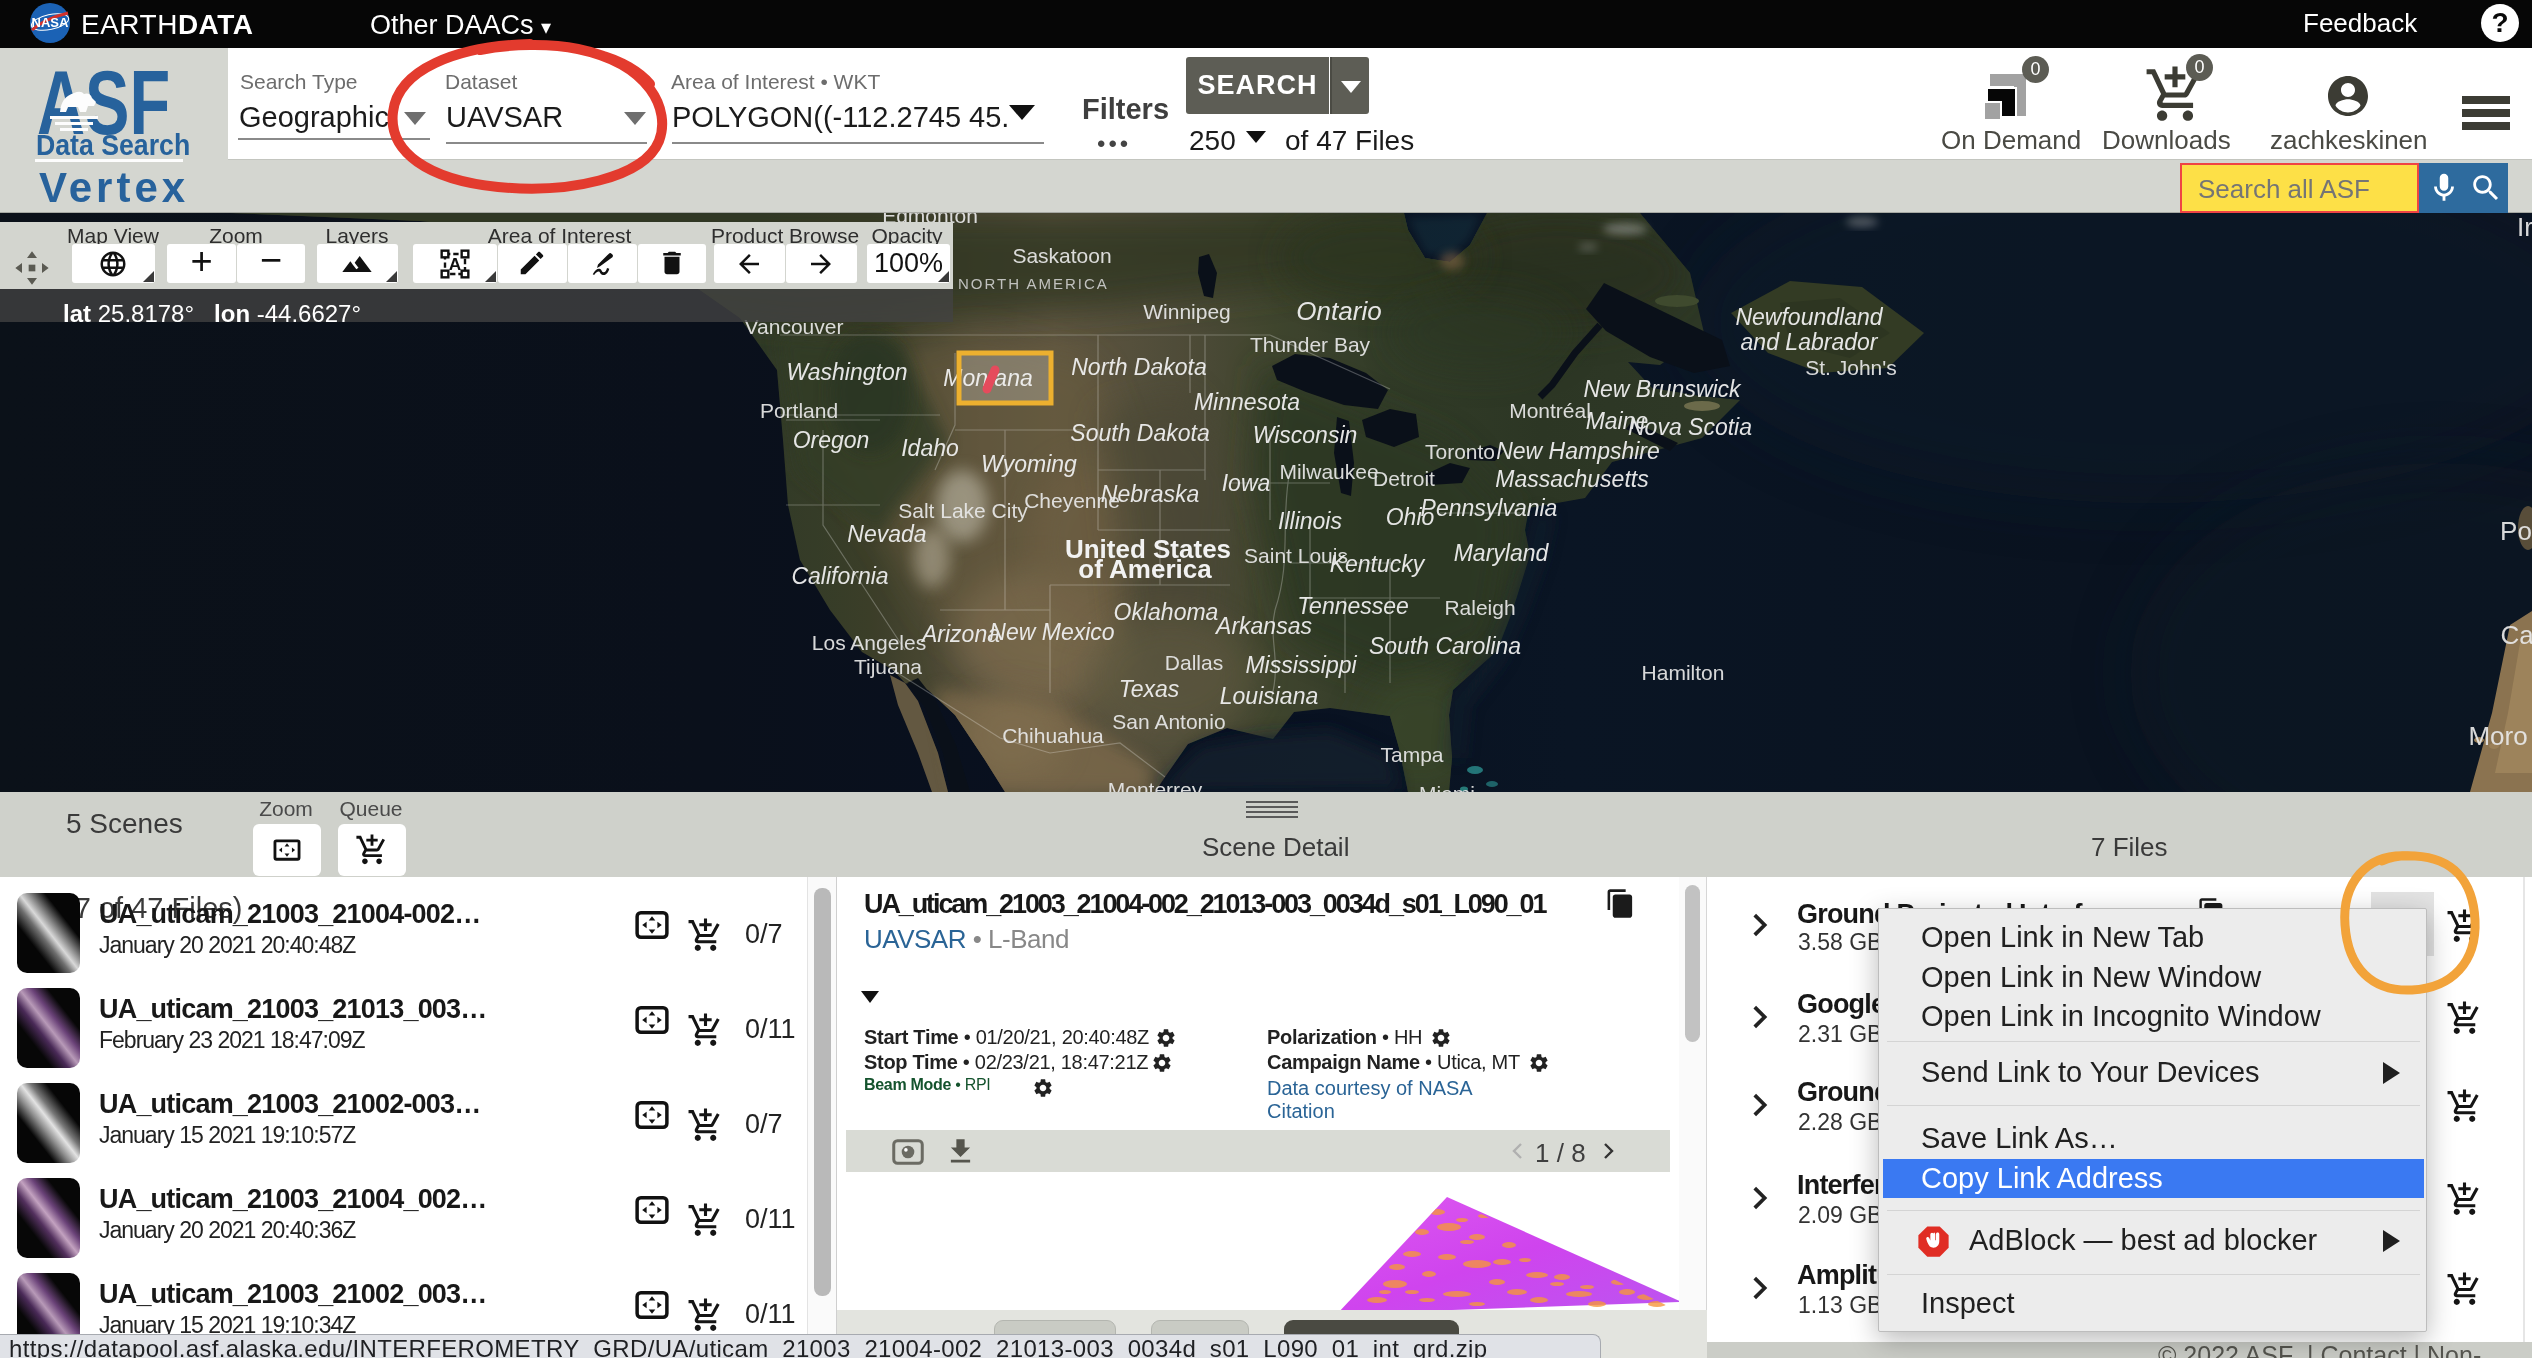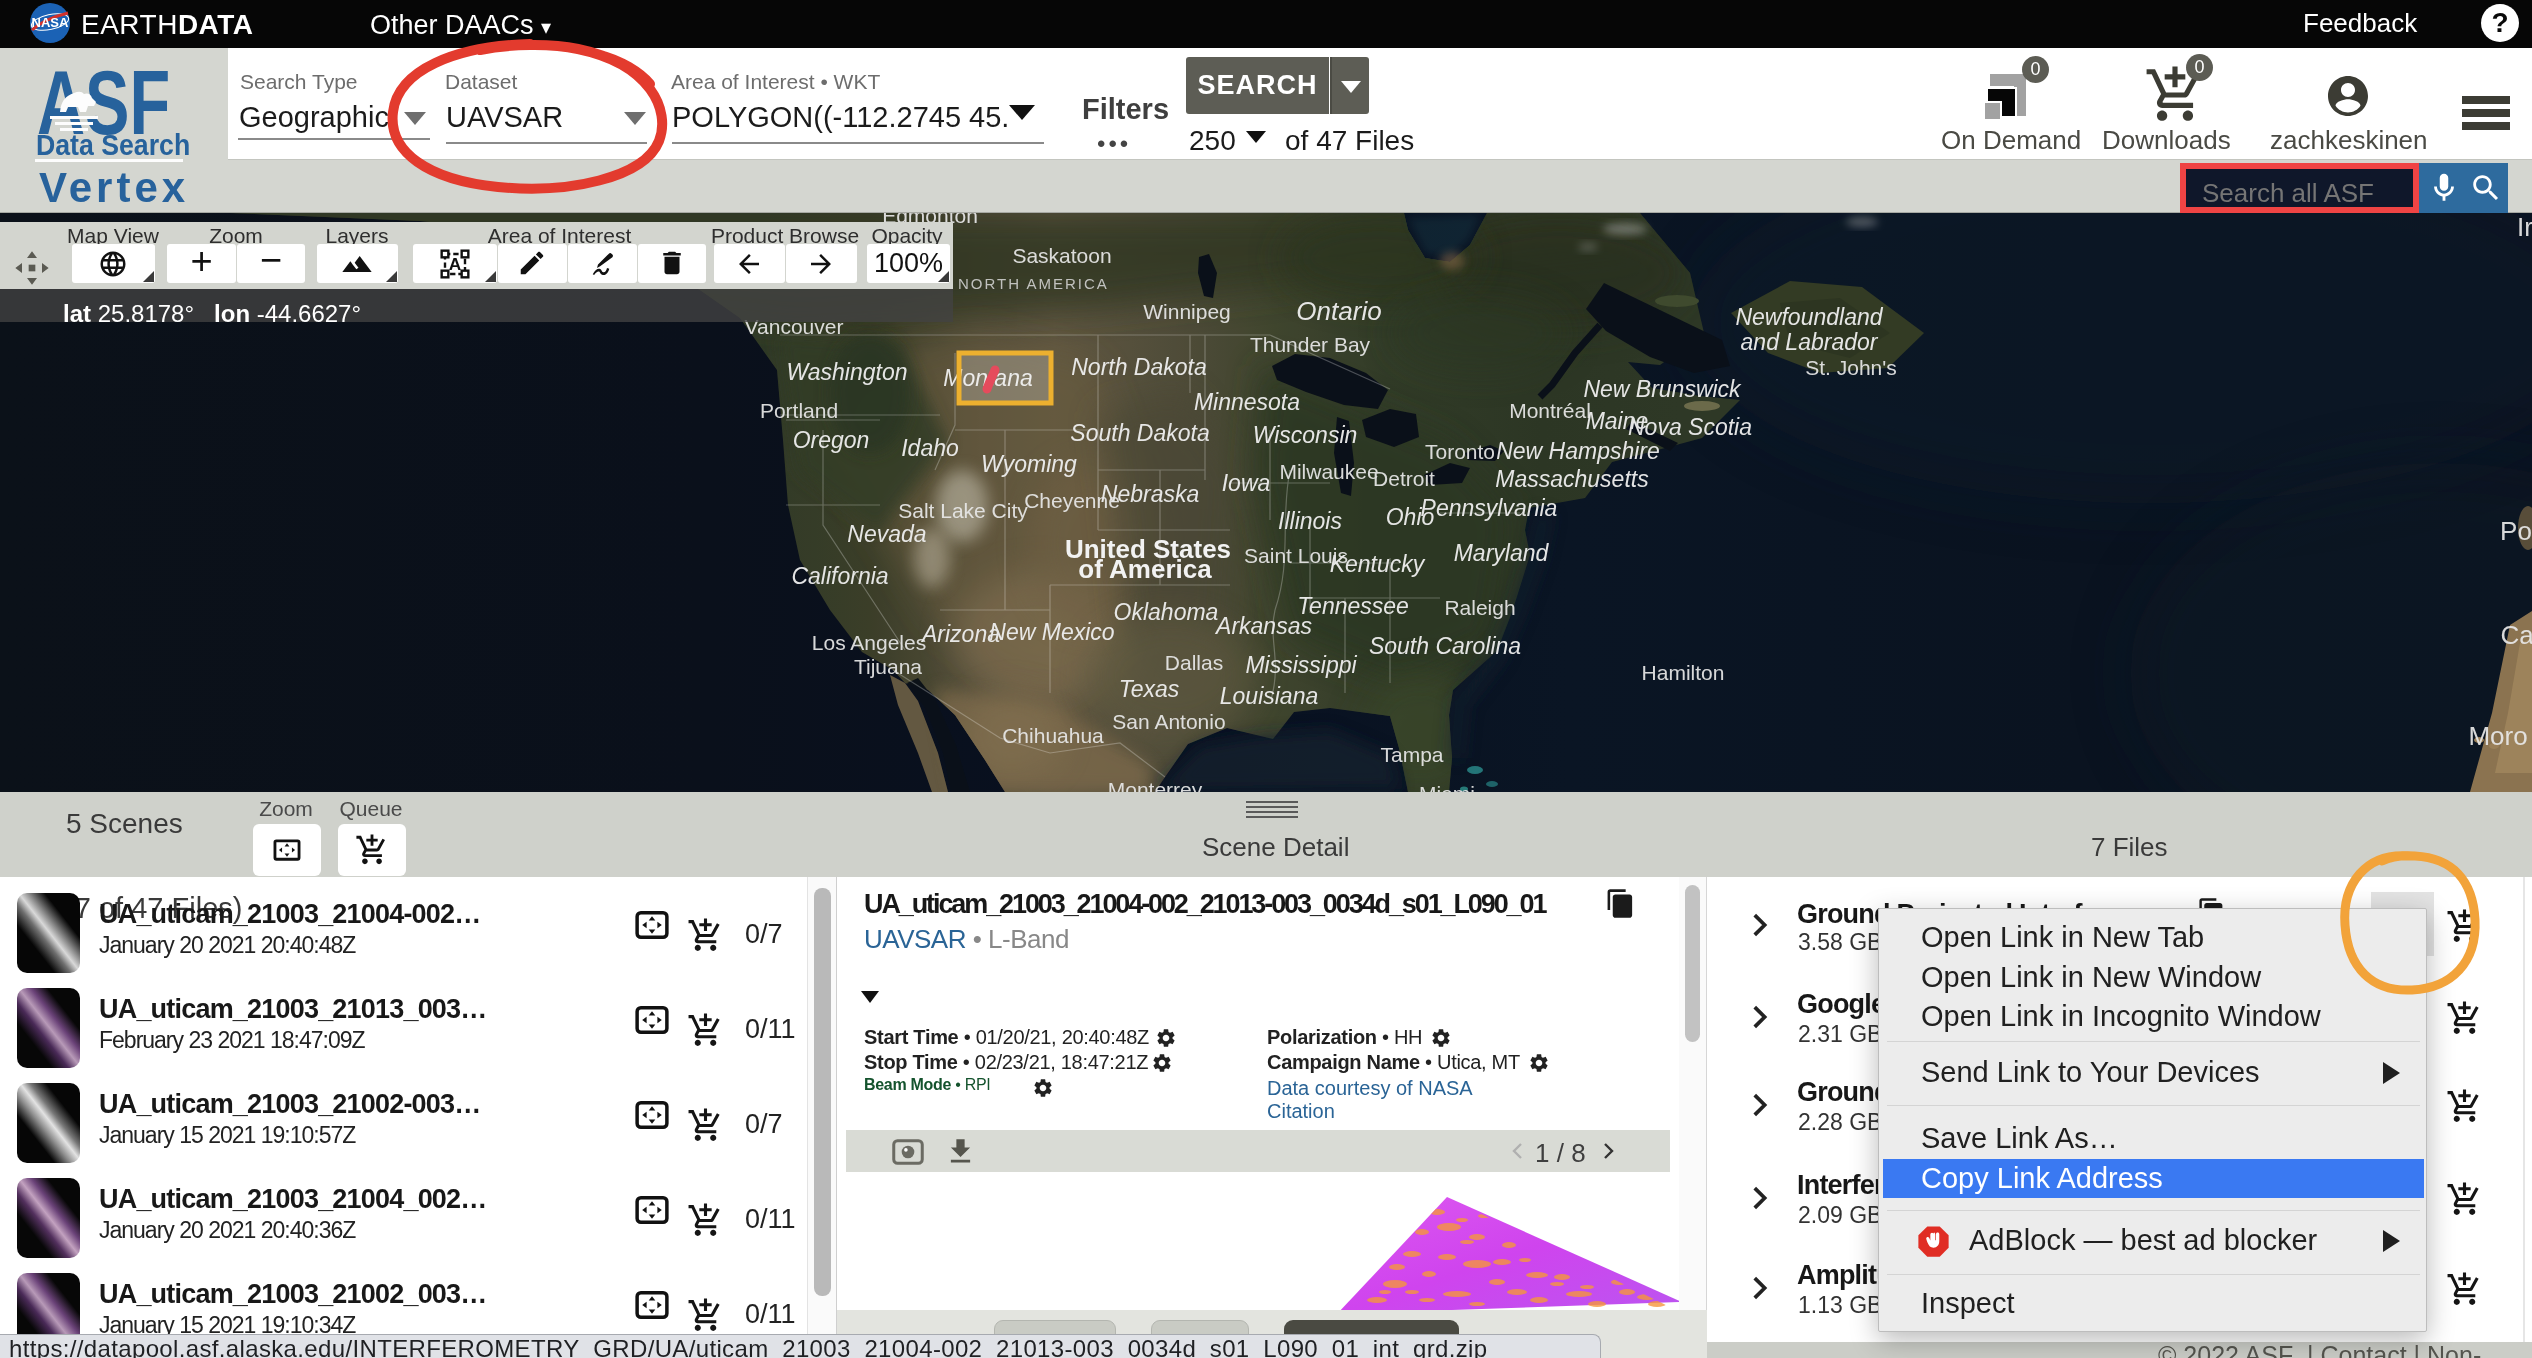--- a/index.html
+++ b/index.html
@@ -21,21 +21,21 @@
   .funder { position:absolute; height:2px; background:#8a8a8a; }
   .tri { position:absolute; width:0; height:0; }
   #searchbtn { position:absolute; left:1186px; top:57px; width:143px; height:57px; background:#5d5d55; color:#fff;
      font-weight:bold; font-size:27px; text-align:center; line-height:57px; letter-spacing:1px; border-radius:3px 0 0 3px;}
   #searchdrop { position:absolute; left:1330px; top:57px; width:39px; height:57px; background:#5d5d55; border-radius:0 3px 3px 0; border-left:2px solid #4b4b44;}
   #filters { position:absolute; left:1082px; top:93px; font-size:29px; font-weight:bold; color:#3f3f3f; }
   #fdots { position:absolute; left:1097px; top:130px; font-size:24px; color:#444; letter-spacing:3px; }
   .hicon-label { position:absolute; font-size:26px; color:#4a4a44; }
   #hamb div { position:absolute; width:48px; height:8px; background:#3c3c34; left:0; }
   
-  #asfsearch { position:absolute; left:2180px; top:163px; width:239px; height:50px; background:#0f172a; border:6px solid #ef4444; }
+  #asfsearch { position:absolute; left:2180px; top:163px; width:239px; height:50px; background:#fde047; border:2px solid #ef4444; }
   #asfsearch span { position:absolute; left:16px; top:9px; font-size:26px; color:#757575; }
   #bluebtns { position:absolute; left:2419px; top:163px; width:89px; height:50px; background:#2e6b9e; }
   
   #asf { position:absolute; left:37px; top:52px; color:#27629c; font-weight:bold; font-size:90px; letter-spacing:0px; transform:scaleX(.74); transform-origin:0 0; }
   #datasearch { position:absolute; left:36px; top:129px; color:#27629c; font-weight:bold; font-size:29px; transform:scaleX(.92); transform-origin:0 0; }
   #dsline { position:absolute; left:35px; top:159px; width:148px; height:3px; background:#fdfdfd; }
   #vertex { position:absolute; left:39px; top:164px; color:#27629c; font-weight:bold; font-size:42px; letter-spacing:4px; }
   
   #mtoolbar { position:absolute; left:0; top:222px; width:953px; height:67px; background:#d3d5cf; }
   .tlabel { position:absolute; top:2px; font-size:21px; color:#2e2e2e; text-align:center; }

